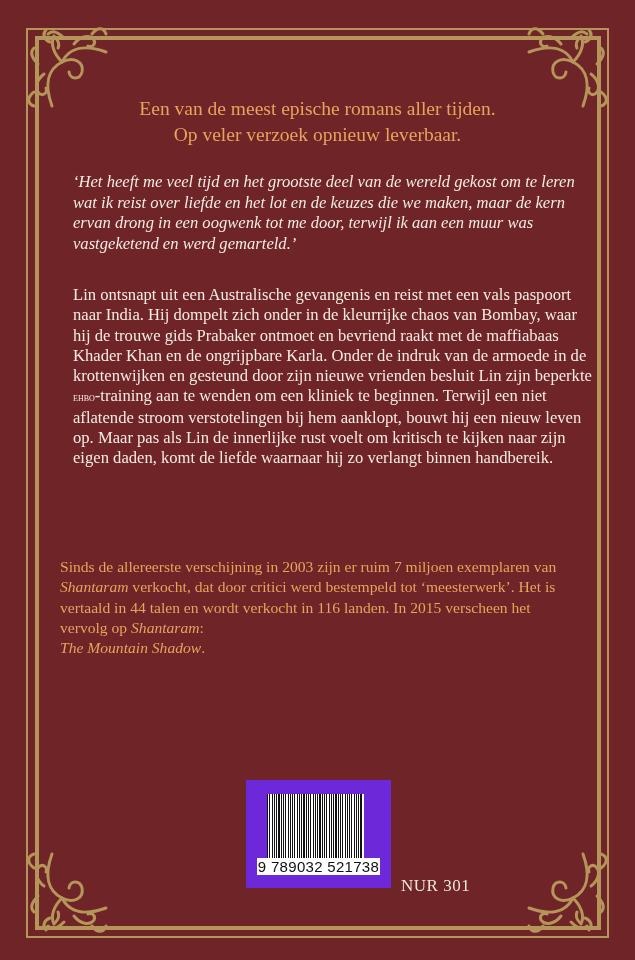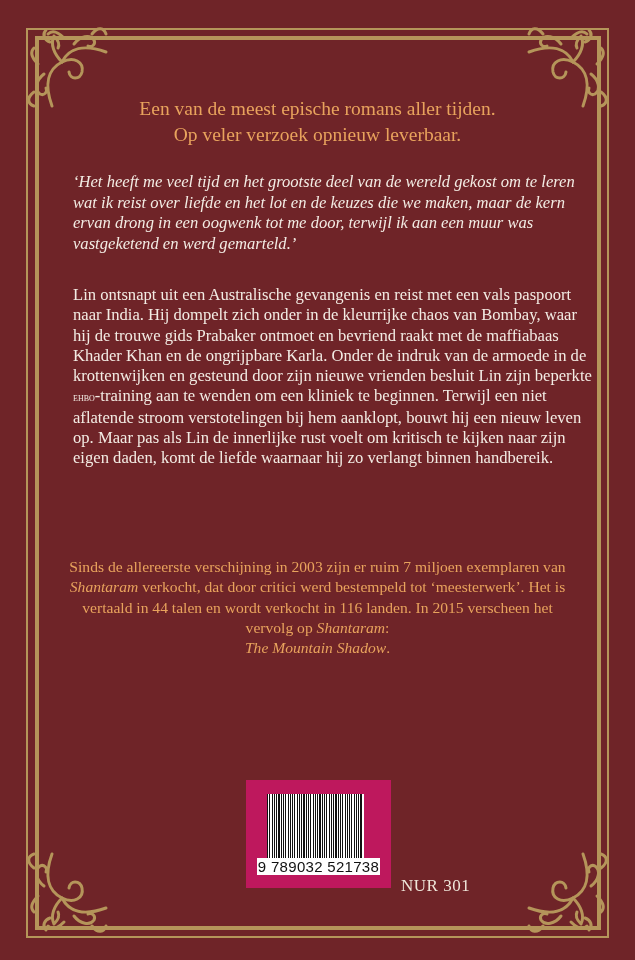--- a/index.html
+++ b/index.html
@@ -14,24 +14,24 @@
   .c-tr { right:14px; top:14px; transform:scaleX(-1); }
   .c-bl { left:14px; bottom:14px; transform:scaleY(-1); }
   .c-br { right:14px; bottom:14px; transform:scale(-1,-1); }
   .tagline { position:absolute; left:60px; width:515px; top:96px; text-align:center;
              color:#e8a35d; font-size:19.5px; line-height:26px; }
   .quote { position:absolute; left:73px; width:525px; top:172px; color:#f3ece4;
            font-style:italic; font-size:16.6px; line-height:20.5px; }
   .body { position:absolute; left:73px; width:520px; top:285px; color:#f3ece4;
           font-size:16.6px; line-height:20.3px; }
   .sc { font-variant:small-caps; font-size:11px; }
-  .promo { position:absolute; left:60px; width:515px; top:557px; text-align:center;
+  .promo { position:absolute; left:60px; width:515px; top:557px; text-align:left;
            color:#e8a35d; font-size:15.6px; line-height:20.3px; }
   .promo i { font-style:italic; }
-  .barcode { position:absolute; left:246px; top:780px; width:145px; height:108px; background:#be185d; }
+  .barcode { position:absolute; left:246px; top:780px; width:145px; height:108px; background:#6d28d9; }
   .bars { position:absolute; left:21px; top:14px; width:103px; height:70px; display:flex; }
   .bars span { height:100%; display:block; }
   .isbn { position:absolute; left:0; right:0; top:78px; text-align:center;
           font-family:"Liberation Sans","DejaVu Sans",sans-serif; font-size:15px; color:#111;
           letter-spacing:0.3px; }
   .isbn-bg { background:#fff; padding:0 1px; }
   .nur { position:absolute; left:401px; top:876px; color:#efe6da; font-size:17px; letter-spacing:0.5px; }
 </style>
 </head>
 <body>

